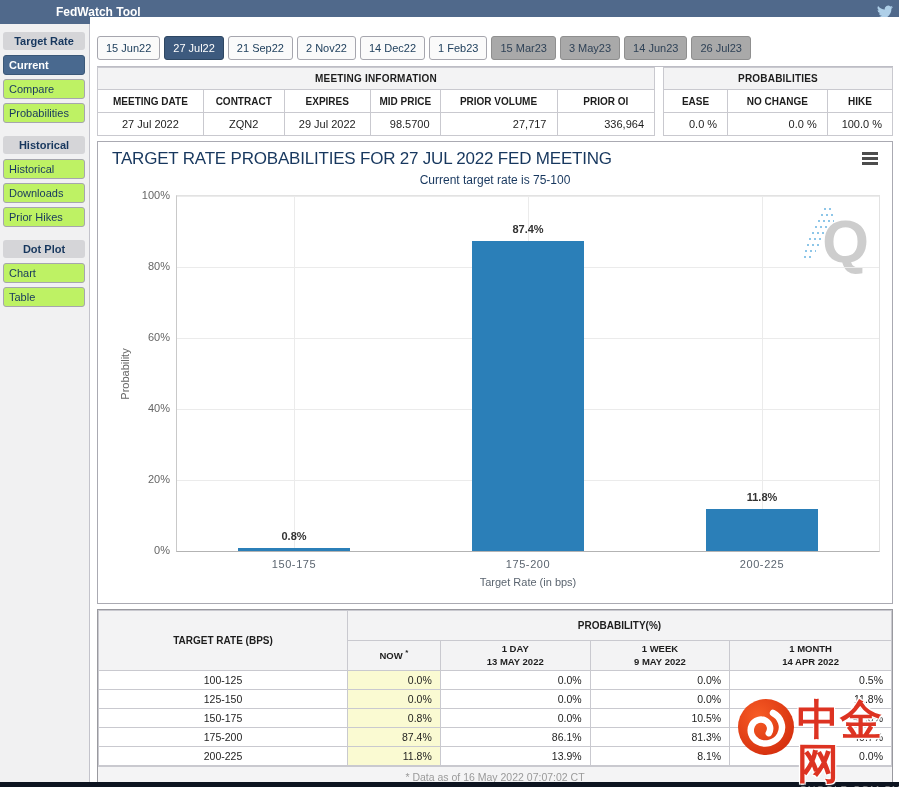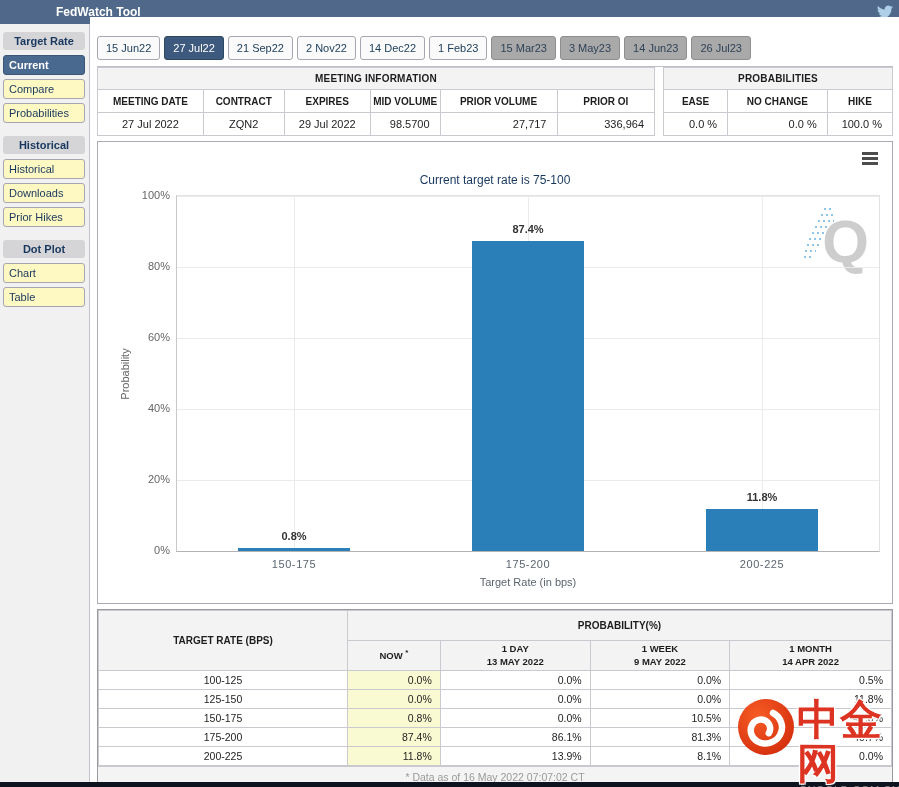--- a/index.html
+++ b/index.html
@@ -16,21 +16,21 @@
   
   .layout { position:absolute; top:24px; left:0; width:899px; height:758px; display:flex;align-items:center; }
   .sidebar { width:92px; height:100%; background:#f1f1f2; border-right:1px solid #c3c3cb; padding:8px 3px 0 2px; }
   .main { flex:1; padding:12px 6px 0 7px; background:#fff; }
 
   
   .side-header { background:#d5d5d8; border-radius:3px; text-align:center; font-size:11px; font-weight:bold;
                  color:#17375e; padding:3px 0; margin:0 1px 5px 1px; }
   .side-header.gap { margin-top:13px; }
   .side-item { display:block; width:calc(100% - 2px); margin:0 1px 4px 1px; text-align:left;
-               background:#fef9c3; border:1px solid #a6a6ae; border-radius:3px; font-size:11px; color:#17375e;
+               background:#bef264; border:1px solid #a6a6ae; border-radius:3px; font-size:11px; color:#17375e;
                padding:3px 5px; cursor:pointer; font-family:inherit; }
   .side-item.selected { background:#49698f; border-color:#3b5878; color:#fff; font-weight:bold; }
 
   
   .tabs { display:flex; gap:4px; padding:7px 0 6px 0; border-bottom:1px solid #bdbdc5; }
   .tab { font-family:inherit; font-size:11px; color:#22425f; background:#fafafa; border:1px solid #a6a6ae;
          border-radius:3px; padding:5px 8px; cursor:pointer; white-space:nowrap; }
   .tab.selected { background:#3d5a7e; border-color:#2e4763; color:#fff; font-weight:normal; }
   .tab.disabled { background:#a9a9a9; border-color:#8f8f8f; color:#2f4257; }
 
@@ -149,21 +149,21 @@
               <col style="width:17.5%">
             </colgroup>
           <tbody>
               <tr>
                 <th class="tbl-title" colspan="6">MEETING INFORMATION</th>
               </tr>
           <tr>
             <th class="col-head">MEETING DATE</th>
             <th class="col-head">CONTRACT</th>
             <th class="col-head">EXPIRES</th>
-            <th class="col-head">MID VOLUME</th>
+            <th class="col-head">MID PRICE</th>
             <th class="col-head">PRIOR VOLUME</th>
             <th class="col-head">PRIOR OI</th>
           </tr>
           <tr>
             <td class="val-cell">27 Jul 2022</td>
             <td class="val-cell">ZQN2</td>
             <td class="val-cell">29 Jul 2022</td>
             <td class="val-cell num">98.5700</td>
             <td class="val-cell num">27,717</td>
             <td class="val-cell num">336,964</td>
@@ -189,20 +189,21 @@
           <tr>
             <td class="val-cell num">0.0 %</td>
             <td class="val-cell num">0.0 %</td>
             <td class="val-cell num">100.0 %</td>
           </tr>
         </tbody>
           </table>
       </div>
 
       <section class="chart-panel">
+        <div class="chart-title">TARGET RATE PROBABILITIES FOR 27 JUL 2022 FED MEETING</div>
         <div class="chart-menu">
             <i></i>
             <i></i>
             <i></i>
           </div>
         <div class="chart-subtitle">Current target rate is 75-100</div>
         <div class="chart-plot">
           <div class="q-mark">
             <svg width="30" height="56" viewBox="0 0 30 56">
               <g stroke="#8ec6e8" stroke-width="2" stroke-dasharray="2,3">

